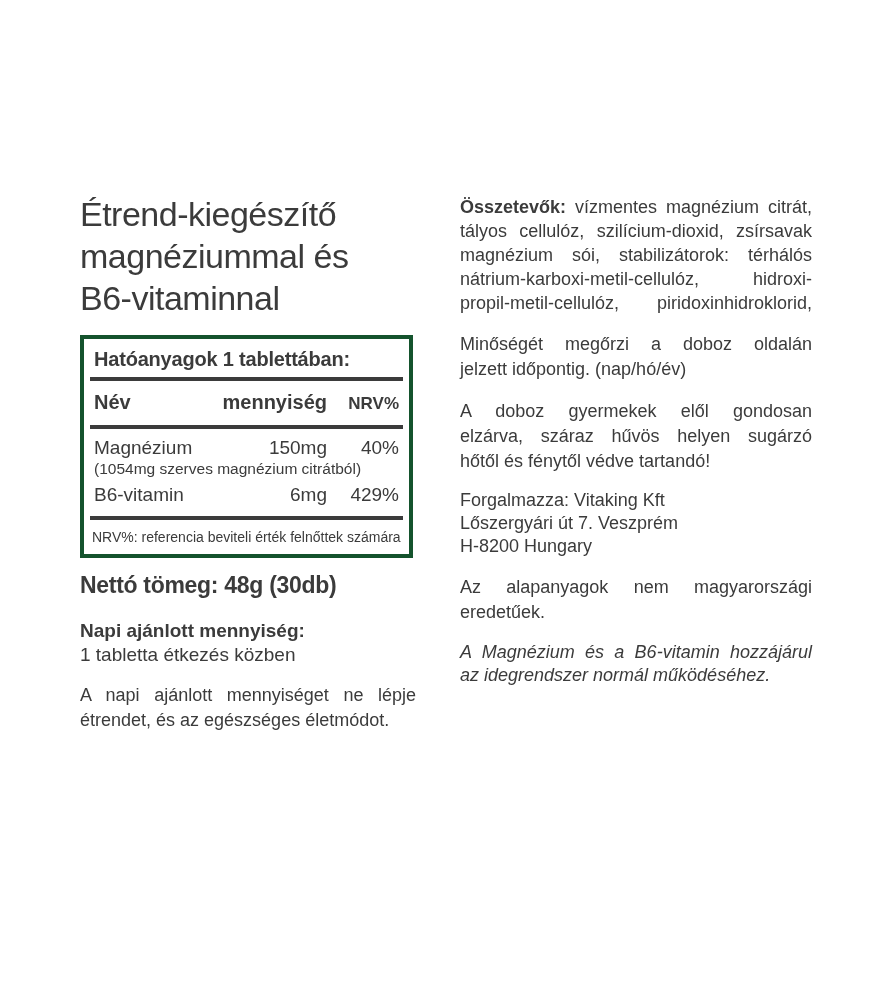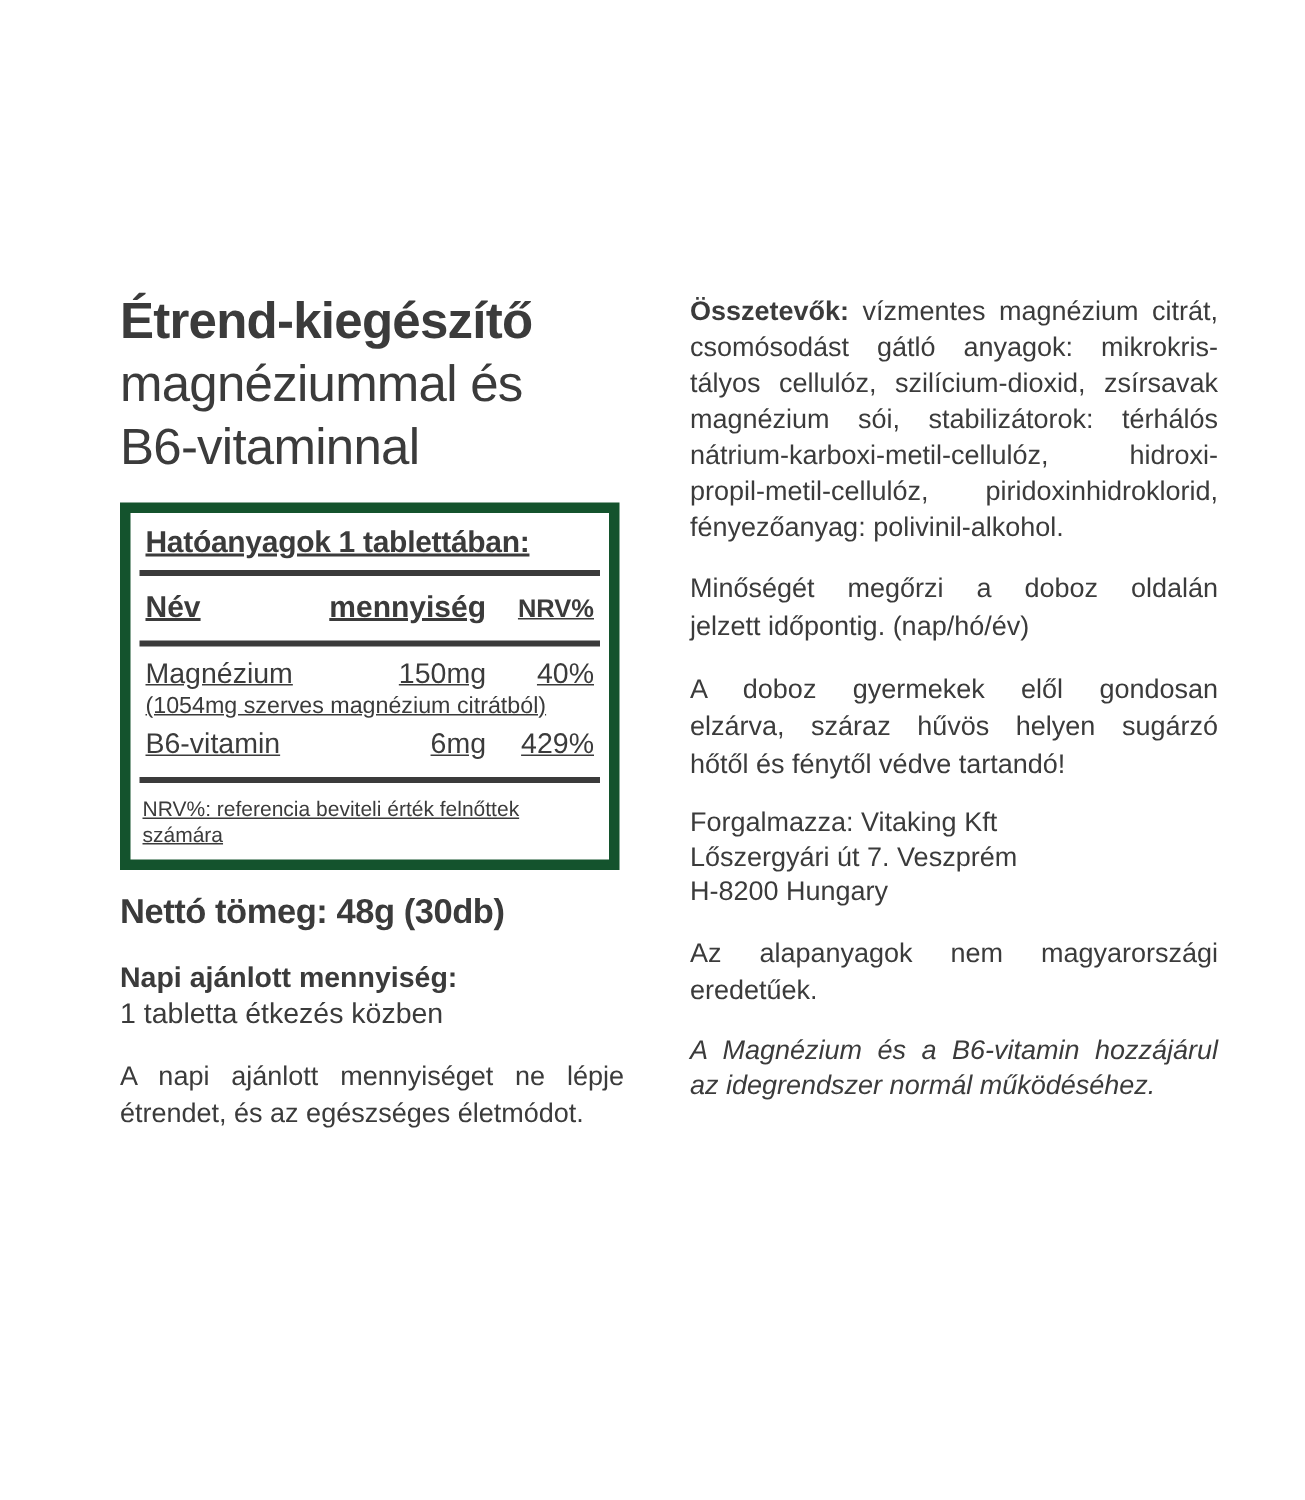--- a/index.html
+++ b/index.html
@@ -28,30 +28,29 @@
     width: 352px;
   }
   
   .title {
     font-size: 34px;
     line-height: 42px;
     letter-spacing: -0.5px;
     font-weight: normal;
     margin: 0;
   }
-  .title .t-bold { display: block; font-weight: bold; }
+  .title .t-bold { display: block; font-weight: normal; }
   .title .t-reg  { display: block; }
   
   .facts {
     margin-top: 16px;
     width: 333px;
     box-sizing: border-box;
-    border: 7px solid #14532d;
+    border: 4px solid #14532d;
     padding: 8px 6px 6px 6px;
-    text-decoration: underline;
   }
   .facts-title {
     font-size: 20px;
     font-weight: bold;
     line-height: 24px;
     padding: 0 4px 6px 4px;
     letter-spacing: -0.2px;
   }
   .rule {
     height: 4px;
@@ -168,26 +167,24 @@
     <div class="jline">A napi ajánlott mennyiséget ne lépje</div>
     <div class="jline last">étrendet, és az egészséges életmódot.</div>
   </div>
 
 </div>
 
 <div class="col-right">
 
   <div class="p1">
     <div class="jline"><b>Összetevők:</b> <span>vízmentes magnézium citrát,</span></div>
-    <div class="jline">csomósodást gátló anyagok: mikrokris-</div>
     <div class="jline">tályos cellulóz, szilícium-dioxid, zsírsavak</div>
     <div class="jline">magnézium sói, stabilizátorok: térhálós</div>
     <div class="jline">nátrium-karboxi-metil-cellulóz, hidroxi-</div>
     <div class="jline">propil-metil-cellulóz, piridoxinhidroklorid,</div>
-    <div class="jline last">fényezőanyag: polivinil-alkohol.</div>
   </div>
 
   <div class="p">
     <div class="jline">Minőségét megőrzi a doboz oldalán</div>
     <div class="jline last">jelzett időpontig. (nap/hó/év)</div>
   </div>
 
   <div class="p">
     <div class="jline">A doboz gyermekek elől gondosan</div>
     <div class="jline">elzárva, száraz hűvös helyen sugárzó</div>

